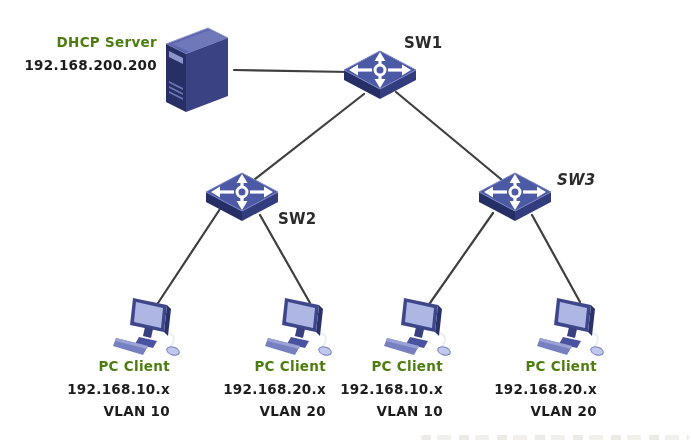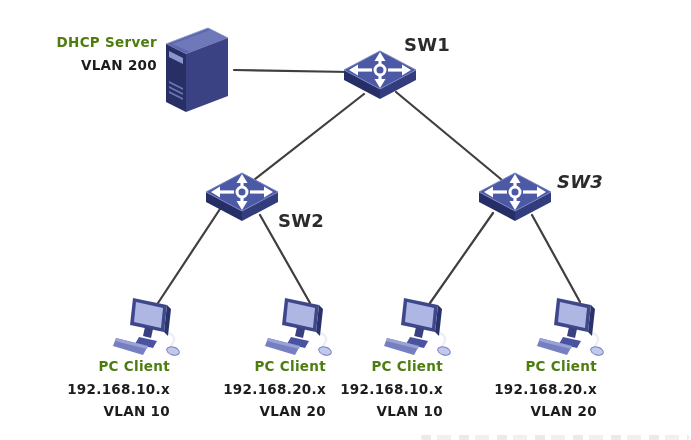--- a/index.html
+++ b/index.html
@@ -2,21 +2,21 @@
 <html><head>
 <meta charset="utf-8">
 <style>
   html,body{margin:0;padding:0;background:#ffffff;}
   .canvas{
     position:relative;width:691px;height:440px;background:#ffffff;overflow:hidden;
     font-family:"DejaVu Sans","Liberation Sans",sans-serif;
   }
   .lines{position:absolute;left:0;top:0;width:691px;height:440px;}
   .node-icon{position:absolute;}
-  .lbl{position:absolute;font-size:18px;font-weight:600;color:#2b2b2b;letter-spacing:.2px;}
+  .lbl{position:absolute;font-size:15px;font-weight:600;color:#2b2b2b;letter-spacing:.2px;}
   .txtblock{position:absolute;text-align:right;line-height:22.5px;font-size:13.5px;font-weight:600;letter-spacing:.3px;}
   .txtblock .red{color:#4d7c0f;}
   .txtblock .blk{color:#1c1c1c;}
   .pcblock{width:130px;}
   .serverblock{width:157px;}
   .watermark{
     position:absolute;right:2px;bottom:0;width:268px;height:5px;opacity:.5;
     background:repeating-linear-gradient(90deg,
       rgba(186,180,164,.55) 0 10px, rgba(255,255,255,0) 10px 16px,
       rgba(186,180,164,.40) 16px 30px, rgba(255,255,255,0) 30px 38px);
@@ -162,21 +162,21 @@
       <ellipse cx="60" cy="55" rx="6.5" ry="4" fill="#c2c8ec" stroke="#7680c0" stroke-width="1" transform="rotate(18 60 55)"></ellipse>
     </svg>
   </div>
 
   <div class="lbl" style="left:404px;top:34px;">SW1</div>
   <div class="lbl" style="left:278px;top:166px;margin-top:44px;">SW2</div>
   <div class="lbl" style="left:557px;top:171px;font-style:italic;">SW3</div>
 
   <div class="txtblock serverblock" style="left:0px;top:31px;">
     <div class="red">DHCP Server</div>
-    <div class="blk">VLAN 200</div>
+    <div class="blk">192.168.200.200</div>
   </div>
 
   <div class="txtblock pcblock" style="left:40px;top:355px;">
     <div class="red">PC Client</div>
     <div class="blk">192.168.10.x</div>
     <div class="blk">VLAN 10</div>
   </div>
 
   <div class="txtblock pcblock" style="left:196px;top:355px;">
     <div class="red">PC Client</div>

